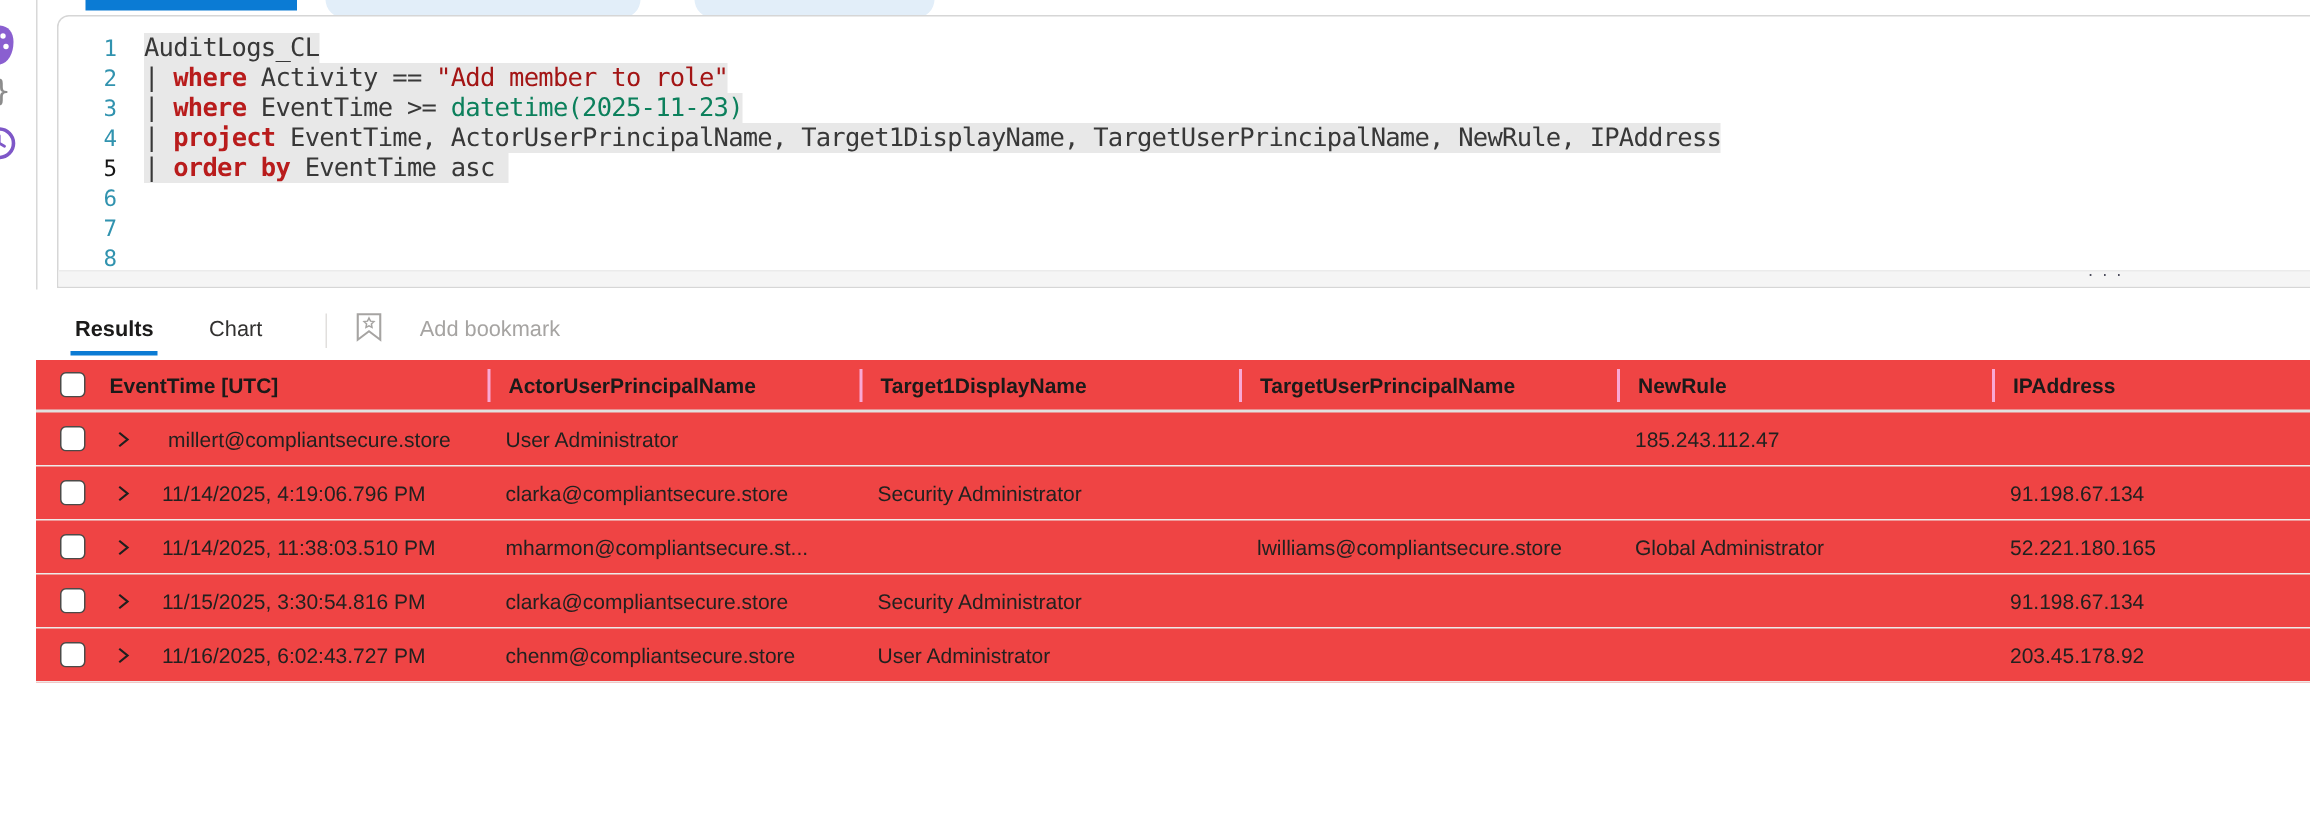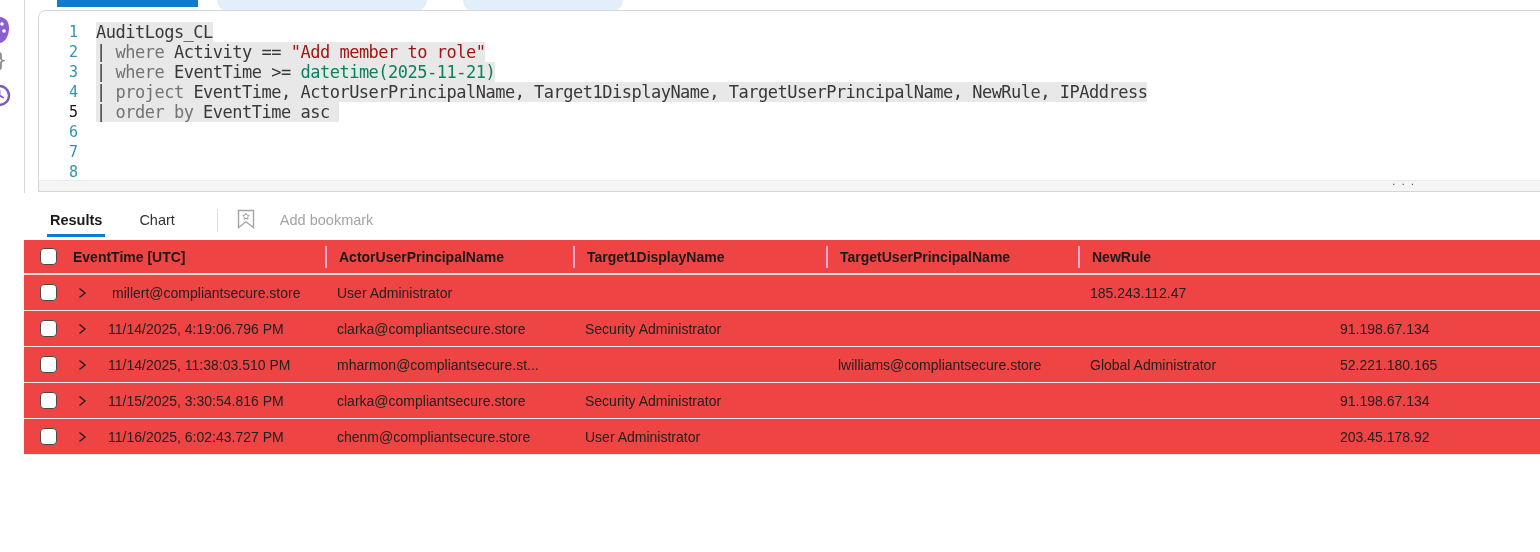--- a/index.html
+++ b/index.html
@@ -28,21 +28,21 @@
     box-sizing:border-box;background:#fff;border:1px solid #d6d6d6;
     border-radius:8px 8px 0 0;
   }
   .code-area{position:absolute;left:0;right:0;top:0;bottom:10px;padding-top:11px;overflow:hidden;}
   .code-line{display:flex;height:20px;line-height:20px;white-space:pre;font-family:"DejaVu Sans Mono",monospace;}
   .line-num{flex:none;width:39px;text-align:right;font-size:15px;color:#3193af;}
   .line-num.active{color:#151515;}
   .line-content{margin-left:18px;font-size:17px;letter-spacing:-0.5px;}
   .line-content.selected{background:#e8e8e8;}
   .tok-plain{color:#383838;}
-  .tok-keyword{color:#737373;}
+  .tok-keyword{color:#b91c1c;font-weight:bold;}
   .tok-string{color:#a31515;}
   .tok-function{color:#0c805c;}
   .editor-strip{position:absolute;left:0;right:0;bottom:0;height:10px;background:#f5f5f5;border-top:1px solid #ebebeb;}
   .resize-dots{position:absolute;left:1352px;top:-4px;color:#4c4c5c;font-size:9px;letter-spacing:4px;font-family:"DejaVu Sans Mono",monospace;}
   
   .tabbar{position:absolute;left:24px;right:0;top:200px;height:40px;border-bottom:5px solid #22c55e;display:flex;align-items:center;background:#fff;}
   .tab{position:relative;height:100%;display:flex;align-items:center;font-size:14.5px;color:#323130;cursor:pointer;}
   .tab-results{margin-left:26px;font-weight:700;color:#1b1a19;}
   .tab-chart{margin-left:37px;font-weight:400;}
   .tab.active::after{content:"";position:absolute;left:-3px;right:-3px;bottom:3px;height:3px;background:#0b7bd4;}
@@ -83,21 +83,21 @@
 </div>
 
 <div class="tab-underline"></div>
 <div class="pill pill-1"></div>
 <div class="pill pill-2"></div>
 
 <div class="editor-card">
   <div class="code-area">
       <div class="code-line"><span class="line-num">1</span><span class="line-content selected"><span class="tok-plain">AuditLogs_CL</span></span></div>
       <div class="code-line"><span class="line-num">2</span><span class="line-content selected"><span class="tok-plain">| </span><span class="tok-keyword">where</span><span class="tok-plain"> Activity == </span><span class="tok-string">"Add member to role"</span></span></div>
-      <div class="code-line"><span class="line-num">3</span><span class="line-content selected"><span class="tok-plain">| </span><span class="tok-keyword">where</span><span class="tok-plain"> EventTime &gt;= </span><span class="tok-function">datetime(2025-11-21)</span></span></div>
+      <div class="code-line"><span class="line-num">3</span><span class="line-content selected"><span class="tok-plain">| </span><span class="tok-keyword">where</span><span class="tok-plain"> EventTime &gt;= </span><span class="tok-function">datetime(2025-11-23)</span></span></div>
       <div class="code-line"><span class="line-num">4</span><span class="line-content selected"><span class="tok-plain">| </span><span class="tok-keyword">project</span><span class="tok-plain"> EventTime, ActorUserPrincipalName, Target1DisplayName, TargetUserPrincipalName, NewRule, IPAddress</span></span></div>
       <div class="code-line"><span class="line-num active">5</span><span class="line-content selected"><span class="tok-plain">| </span><span class="tok-keyword">order by</span><span class="tok-plain"> EventTime asc </span></span></div>
       <div class="code-line"><span class="line-num">6</span><span class="line-content"></span></div>
       <div class="code-line"><span class="line-num">7</span><span class="line-content"></span></div>
       <div class="code-line"><span class="line-num">8</span><span class="line-content"></span></div>
     </div>
   <div class="editor-strip">
     <span class="resize-dots">...</span>
   </div>
 </div>
@@ -124,20 +124,21 @@
 <div class="grid">
   <div class="trow thead">
     <div class="cell cb-cell">
       <span class="cb"></span>
     </div>
     <div class="th th-event">EventTime [UTC]</div>
     <div class="th">ActorUserPrincipalName</div>
     <div class="th">Target1DisplayName</div>
     <div class="th">TargetUserPrincipalName</div>
     <div class="th">NewRule</div>
+    <div class="th">IPAddress</div>
   </div>
   <div>
       <div class="trow tdrow">
         <div class="cell cb-cell">
           <span class="cb"></span>
         </div>
         <div class="cell chev-cell">
           <svg width="9" height="12" viewBox="0 0 9 12">
             <path d="M1.5 1.5 L7 6 L1.5 10.5" fill="none" stroke="#201f1e" stroke-width="1.5"></path>
           </svg>

